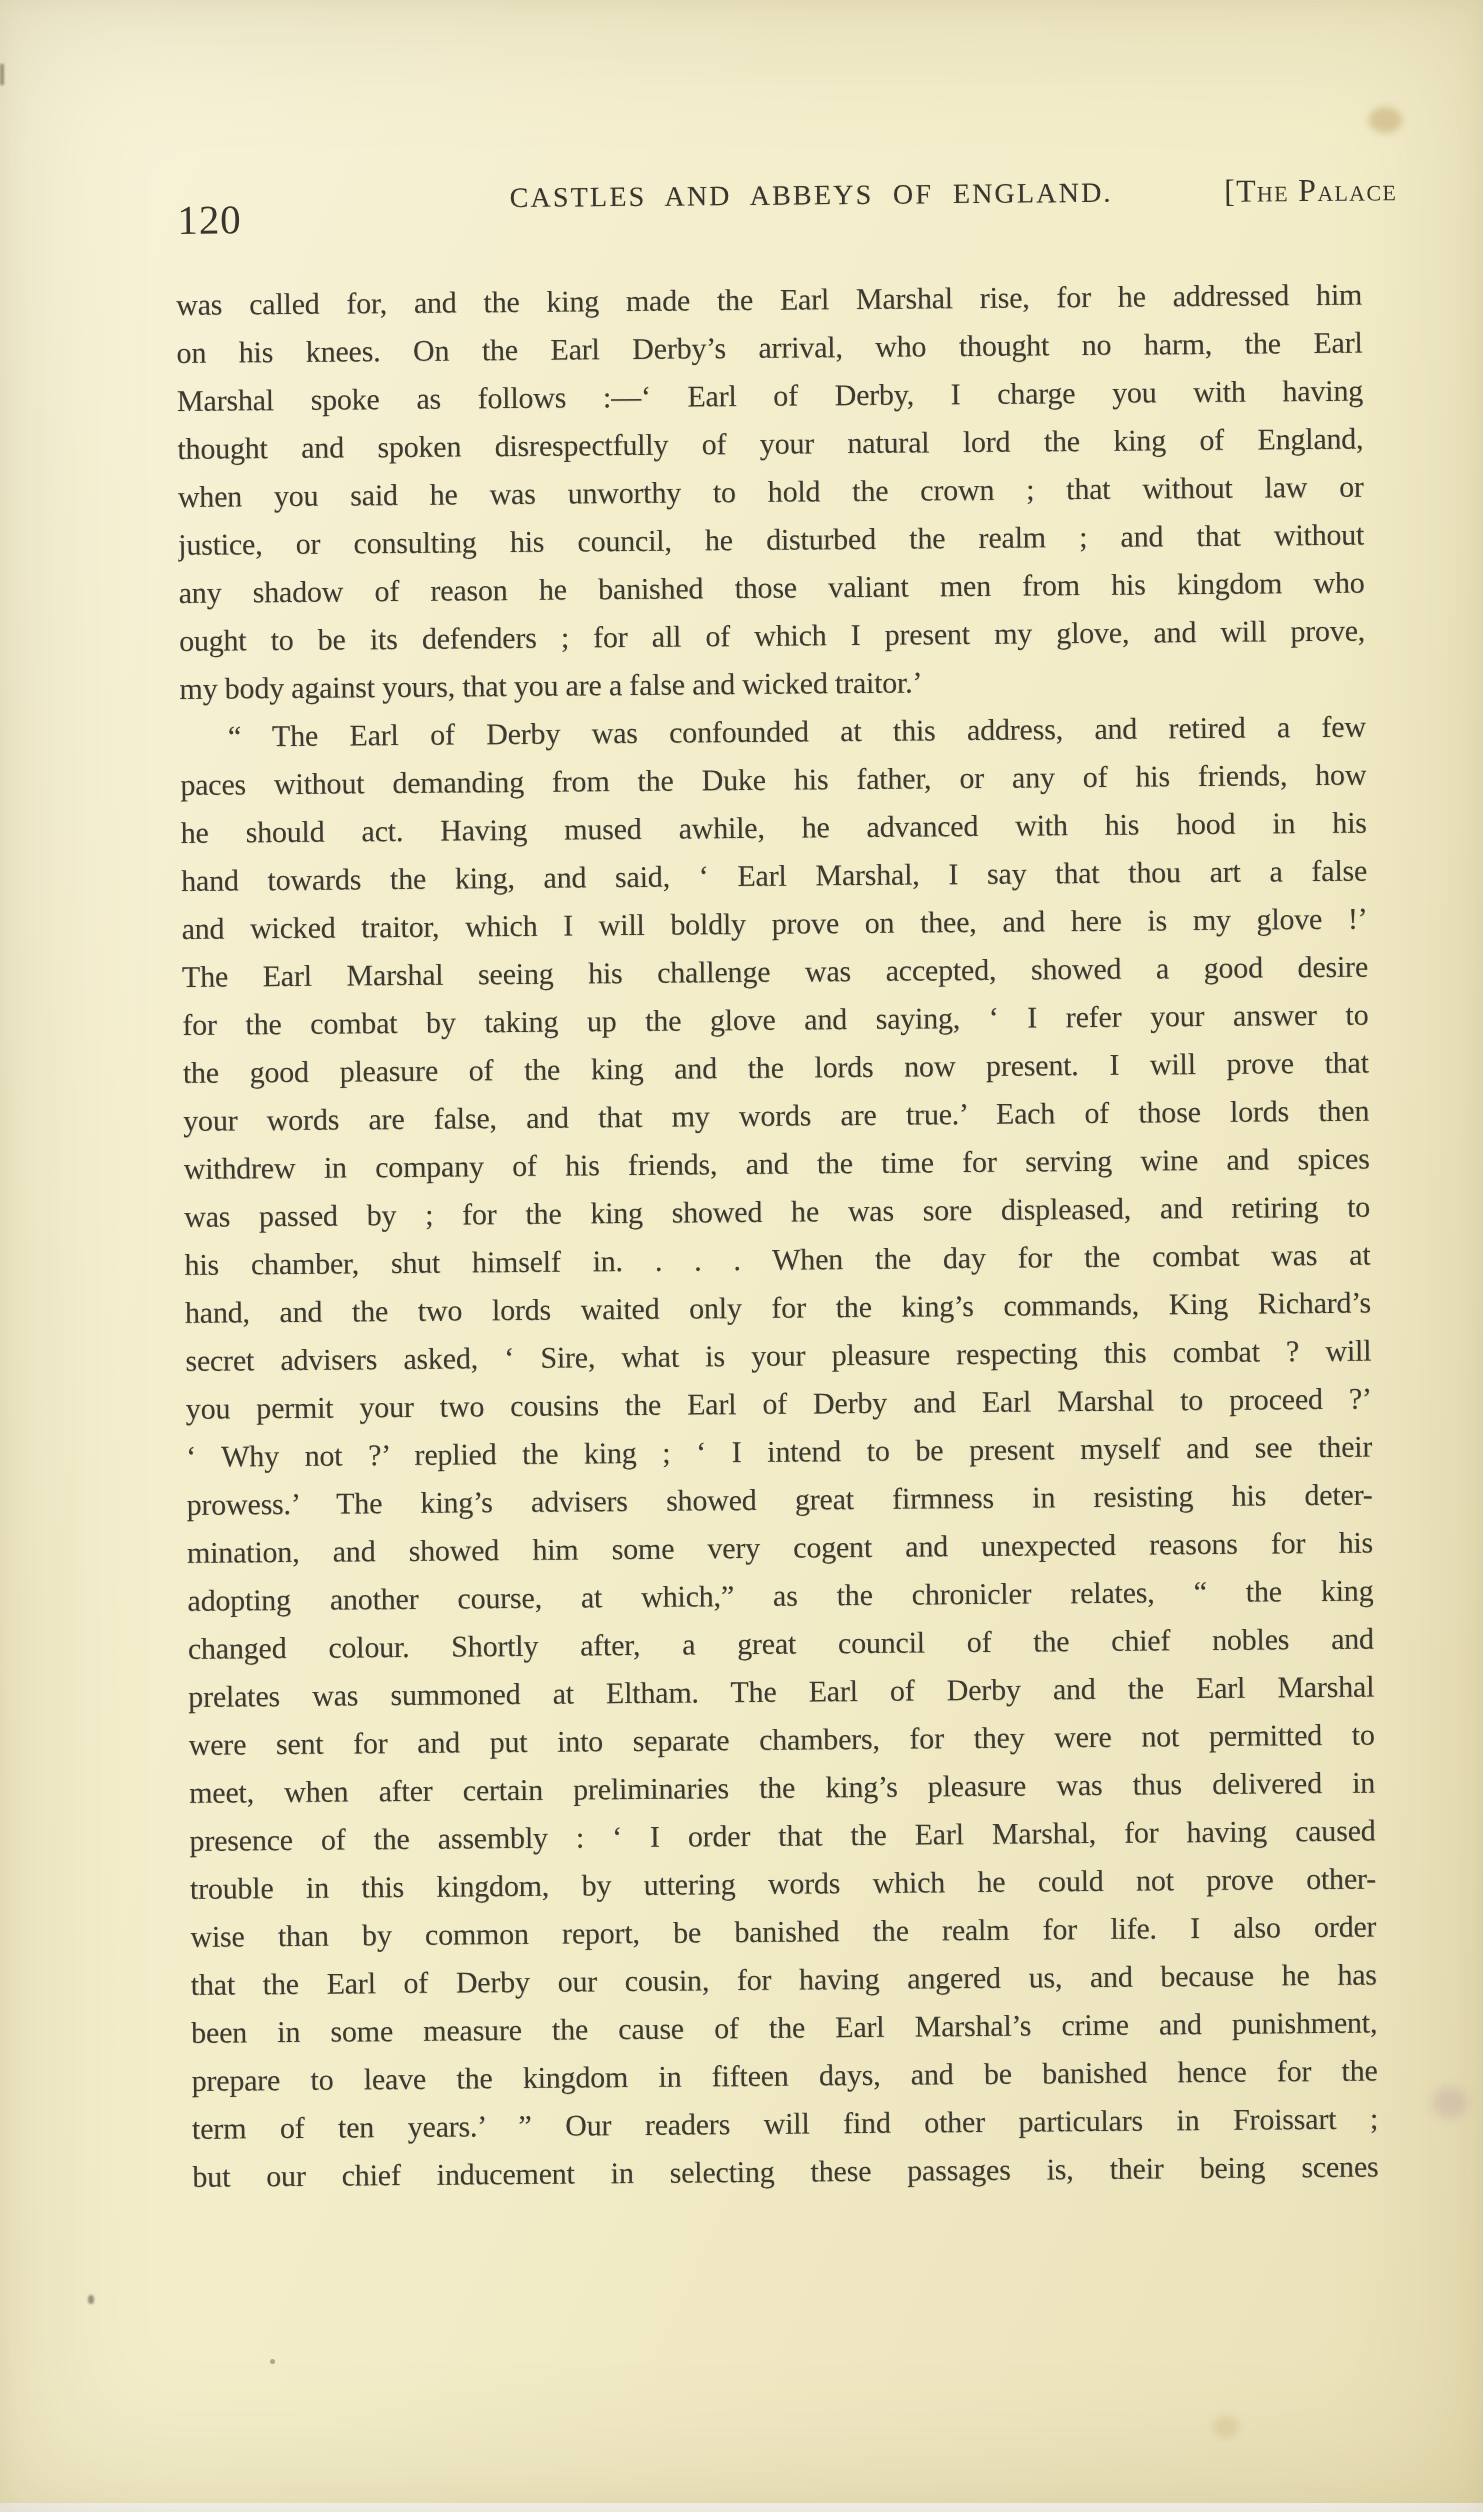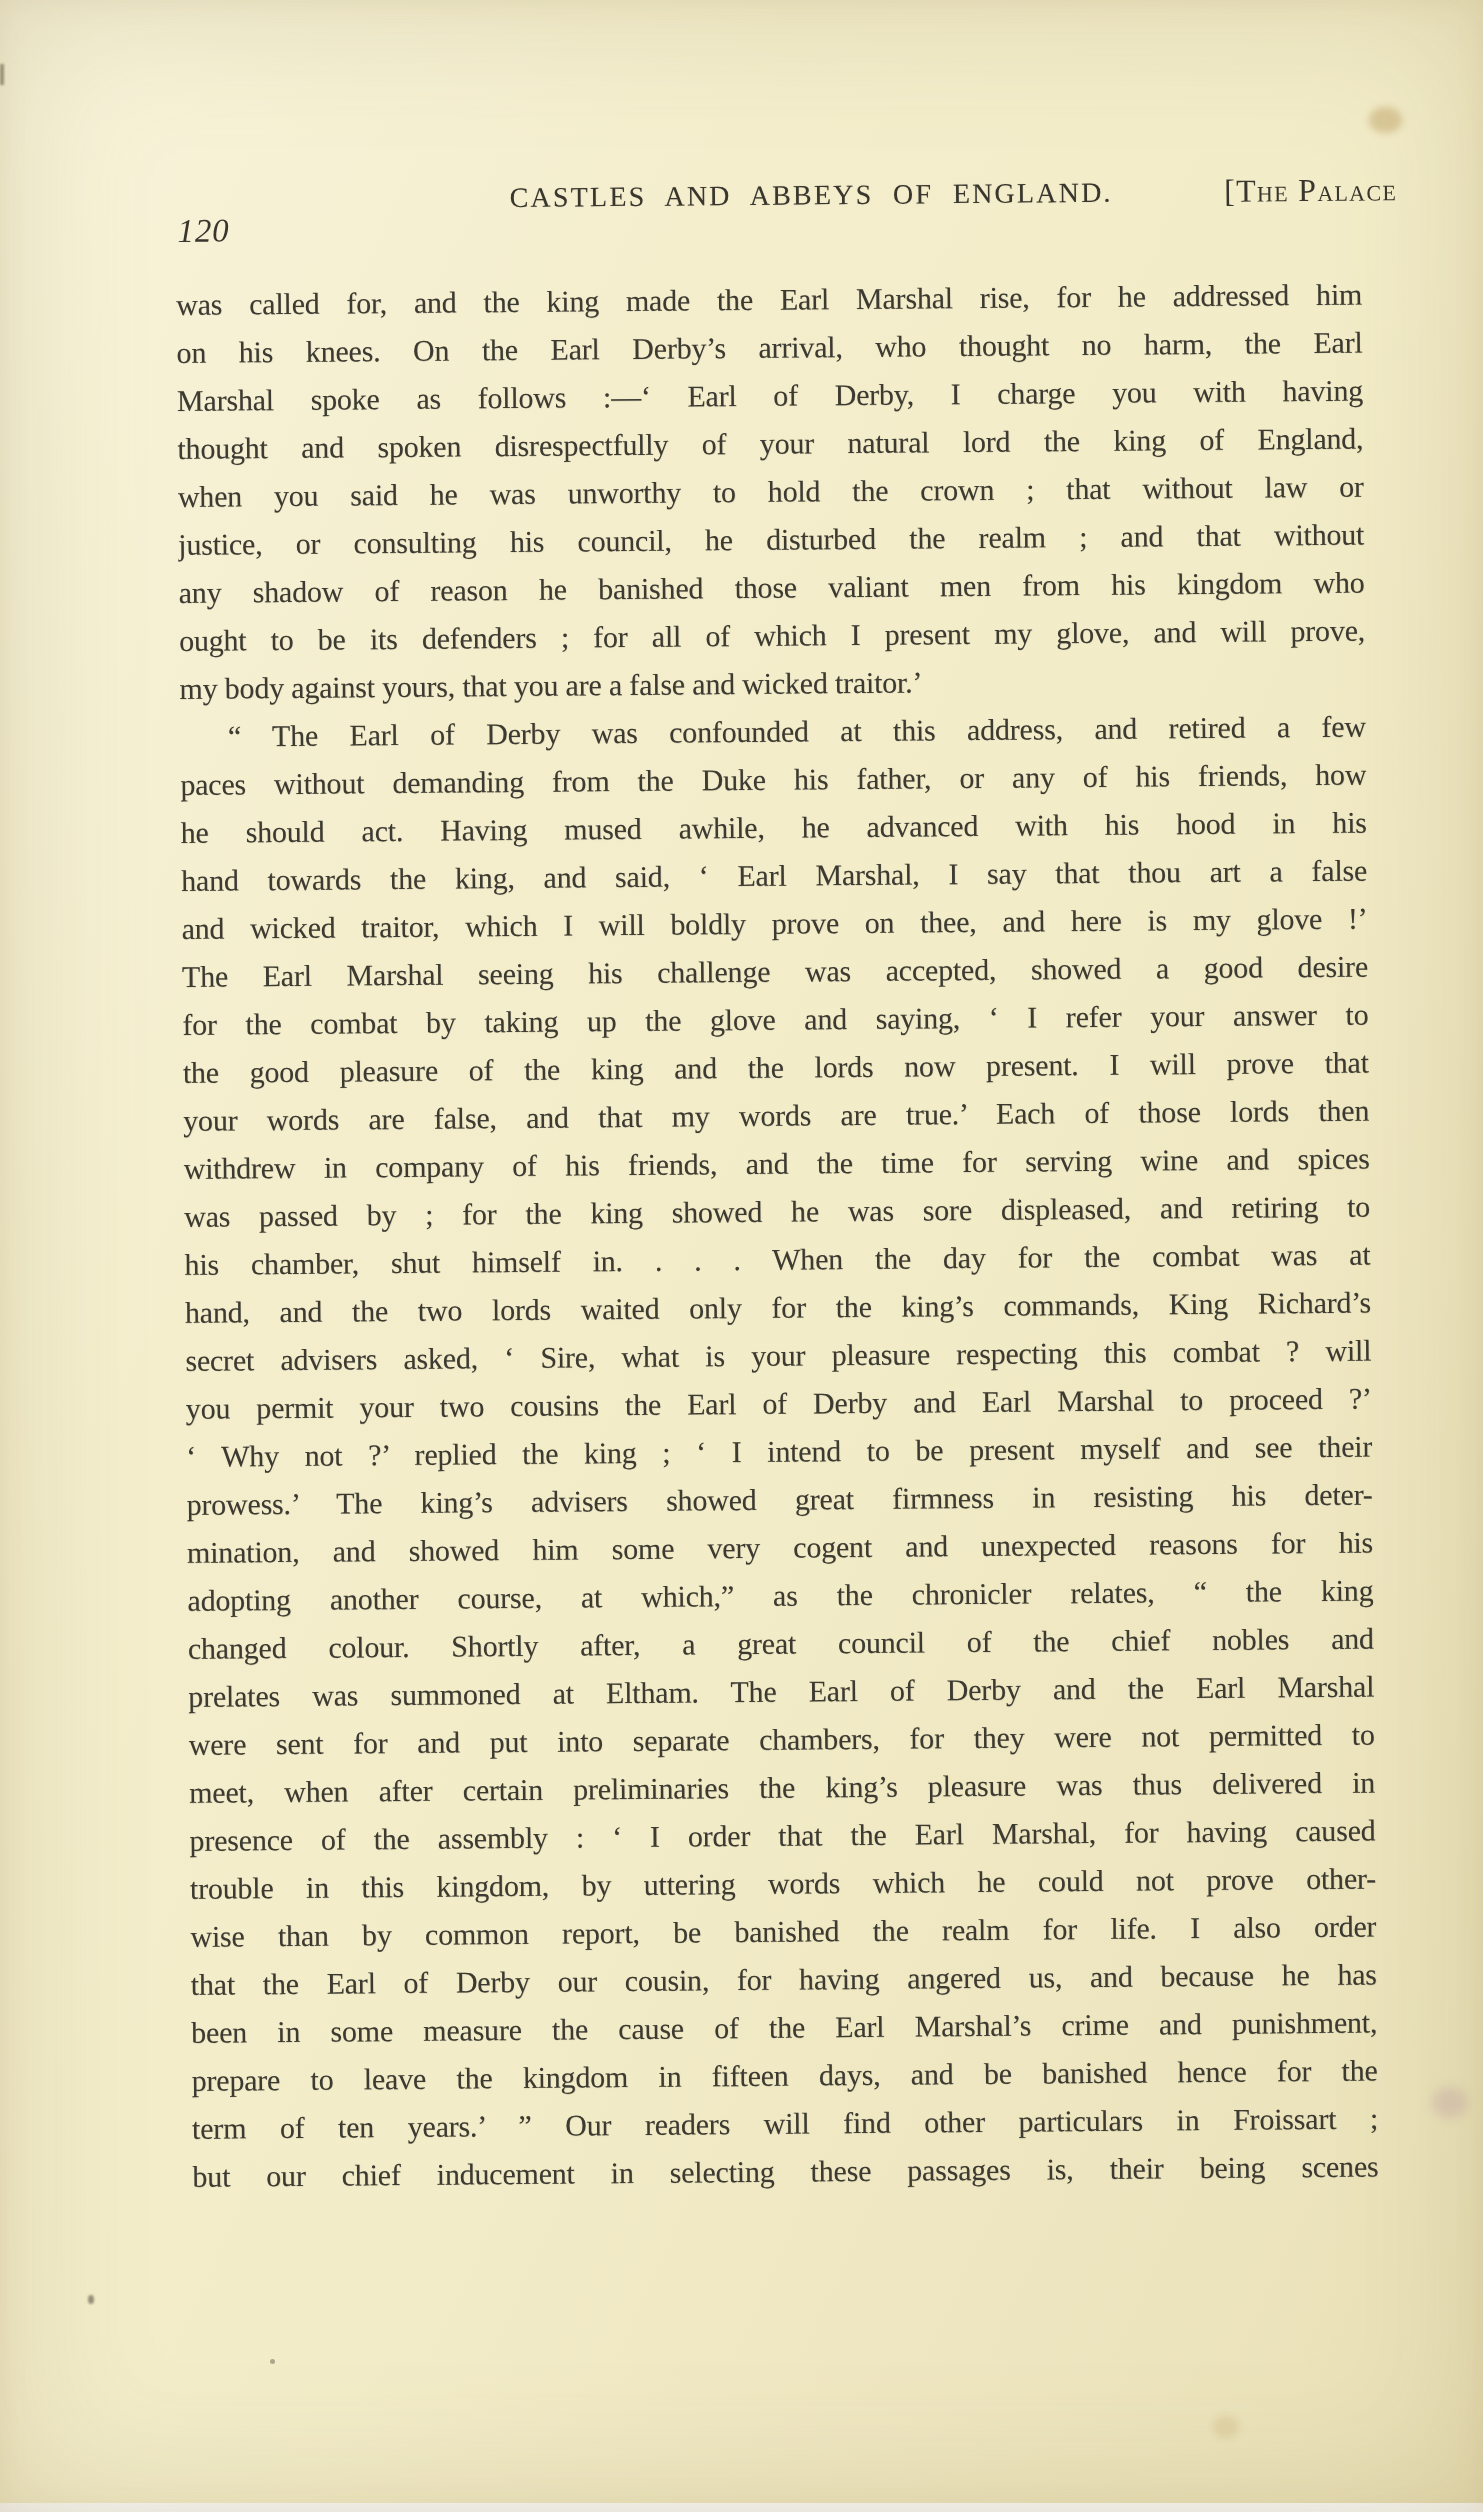--- a/index.html
+++ b/index.html
@@ -11,21 +11,21 @@
     font-family:"Liberation Serif","DejaVu Serif",serif;
     color:#3c3a31;
   }
   .page::after{
     content:"";position:absolute;inset:0;pointer-events:none;
     box-shadow:inset 0 0 147px rgba(146,126,70,.24), inset 0 0 29px rgba(146,126,70,.10);
   }
   .rotate{position:absolute;inset:0;transform:rotate(-0.5deg);transform-origin:50% 48%;}
 
   
-  .pagenum{position:absolute;left:186px;top:208px;font-size:33px;letter-spacing:0.9px;color:#38362d;font-style:italic;}
+  .pagenum{position:absolute;left:186px;top:191px;font-size:41px;letter-spacing:0.9px;color:#38362d;}
   .runtitle{
     position:absolute;left:466px;top:180px;width:708px;text-align:center;
     font-size:28px;letter-spacing:2.2px;word-spacing:10.4px;color:#38362d;
     text-shadow:0 0 0.9px rgba(56,54,45,.35);
   }
   .headright{
     position:absolute;right:78px;top:177px;font-size:32px;
     font-variant:small-caps;letter-spacing:1.3px;color:#38362d;
   }
 

